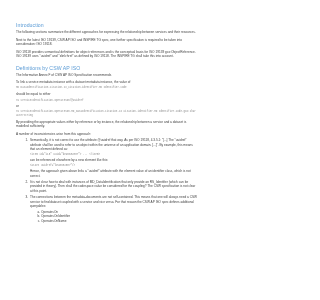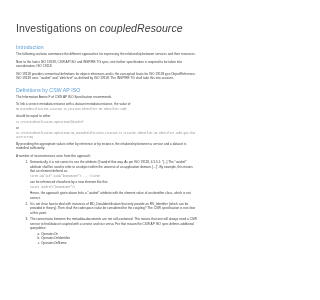--- a/index.html
+++ b/index.html
@@ -106,21 +106,20 @@
     line-height: 4.6px;
     color: #404040;
     margin: 0;
   }
 </style>
 </head>
 <body>
 
 <div class="page">
 
-  <h1 class="doc-title"><span>Investigations on </span><span class="em">coupledResource</span></h1>
 
   <h2 class="h2">Introduction</h2>
   <p>The following sections summarize the different approaches for expressing the relationship between services and their resources.</p>
   <p>Next to the latest ISO 19139, CSW AP ISO and INSPIRE TG spec, one further specification is required to be taken into consideration: ISO 19118.</p>
   <p>ISO 19118 provides semantical definitions for object references and is the conceptual basis for ISO 19139 gco:ObjectReference. ISO 19139 uses "uuidref" and "xlink:href" as defined by ISO 19118. The INSPIRE TG shall take this into account.</p>
 
   <h2 class="h2 spaced">Definitions by CSW AP ISO</h2>
   <p class="tight">The Informative Annex F of CSW AP ISO Specification recommends</p>
   <p class="tight">To link a service metadata instance with a dataset metadata instance, the value of</p>
   <div class="code">MD_DataIdentification.citation.CI_Citation.identifier.MD_Identifier.code</div>

